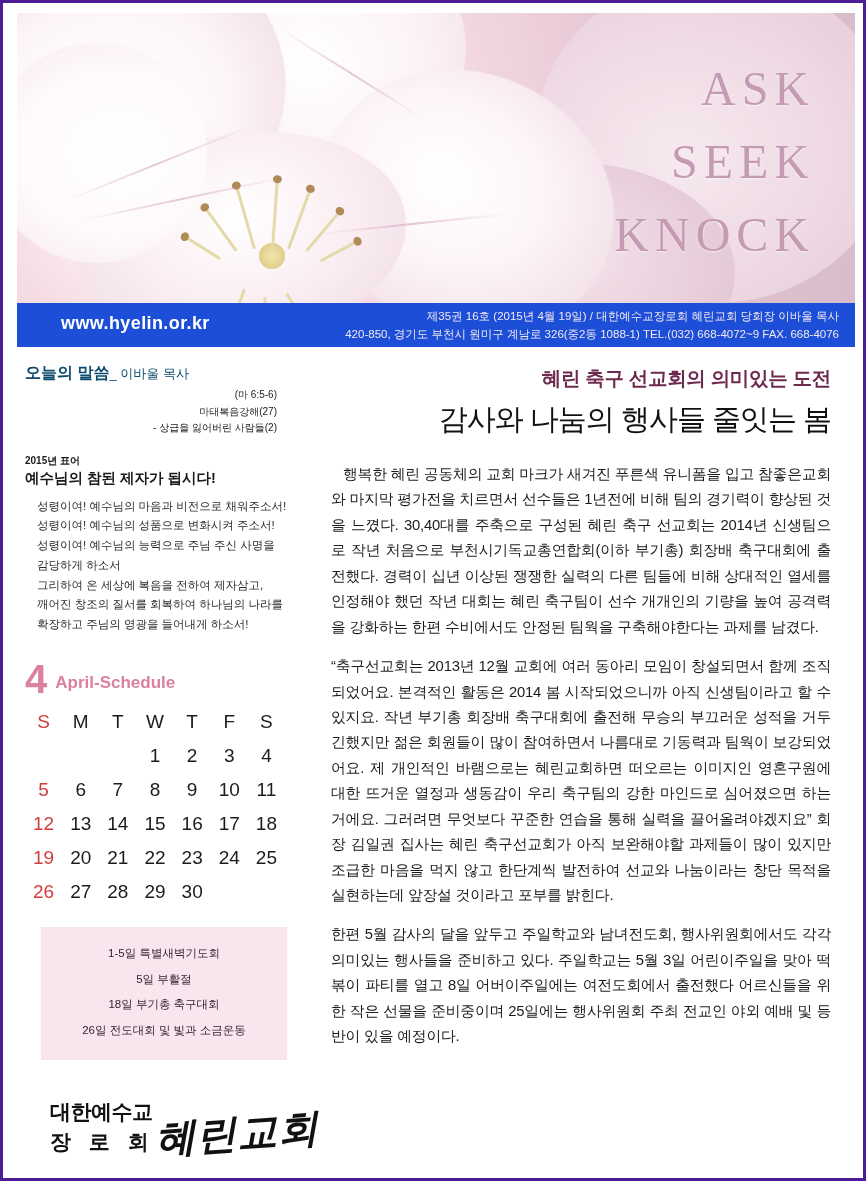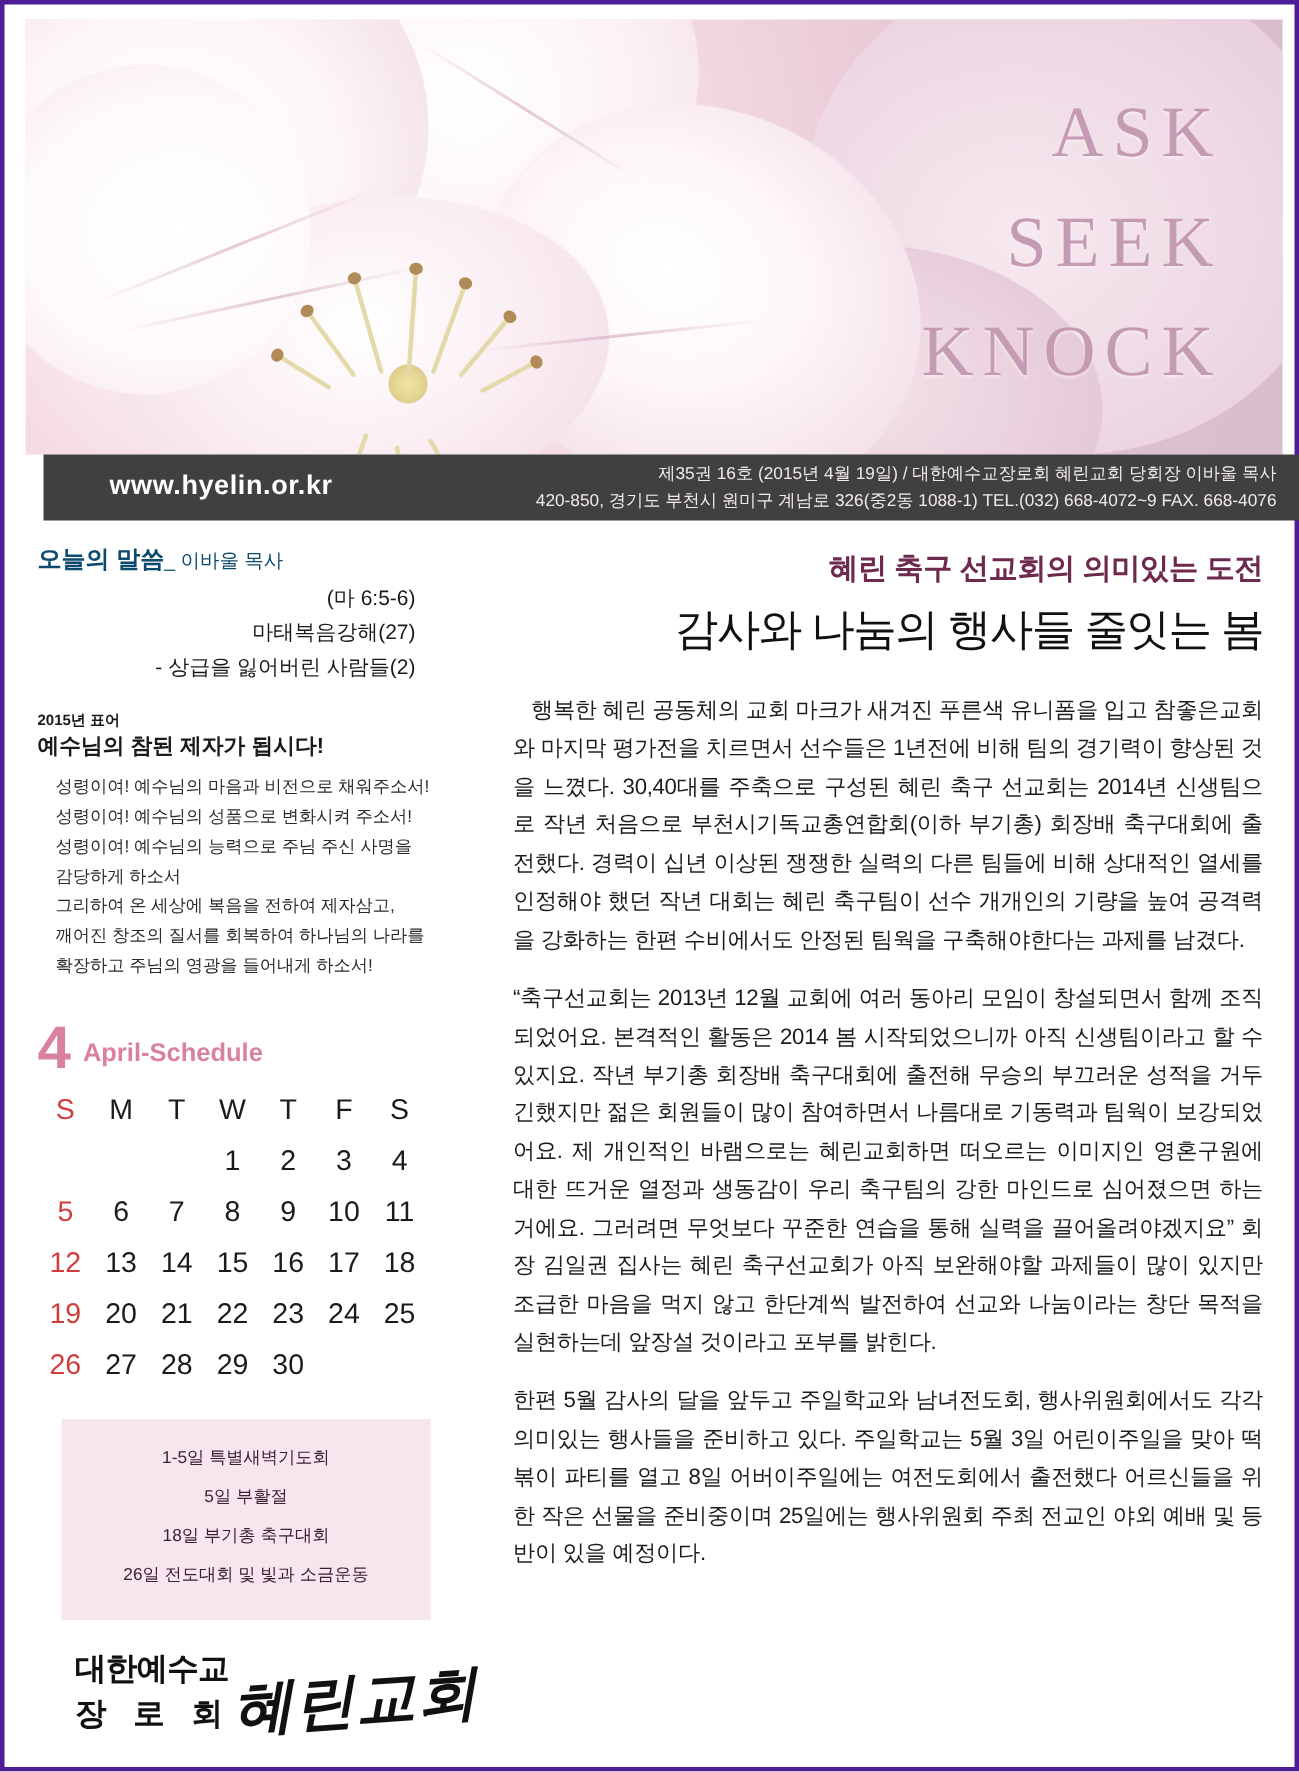--- a/index.html
+++ b/index.html
@@ -62,39 +62,38 @@
     color:#c59bb4;
     letter-spacing:6px;
     line-height:1.52;
     text-shadow:0 1px 2px rgba(255,255,255,.55);
   }
   .ask-seek div{font-size:48px;}
 
   
   .masthead{
     position:absolute;left:14px;top:300px;width:838px;height:44px;
-    background:#404040;
+    background:#1d4ed8;
     color:#ffffff;
-    margin-left:12px;
   }
   .masthead .site{
     position:absolute;left:44px;top:10px;
     font-size:18px;font-weight:bold;color:#ffffff;letter-spacing:.4px;
   }
   .masthead .info{
     position:absolute;right:16px;top:5px;text-align:right;
     font-size:11.5px;line-height:1.55;color:#f2e9ef;
   }
 
   
   .left{position:absolute;left:22px;top:360px;width:300px;}
 
   .today-title{font-size:16px;font-weight:bold;color:#0c4a6e;}
   .today-title .sub{font-size:13px;font-weight:normal;}
-  .verse-block{margin-top:3px;text-align:right;width:252px;font-size:14px;line-height:1.65;color:#1a1a1a;}
+  .verse-block{margin-top:3px;text-align:right;width:252px;font-size:10px;line-height:1.65;color:#1a1a1a;}
 
   .slogan-year{margin-top:17px;font-size:10px;font-weight:bold;color:#1a1a1a;}
   .slogan-main{margin-top:1px;font-size:14.5px;font-weight:bold;color:#1a1a1a;}
   .prayer{margin-top:9px;margin-left:12px;font-size:11.5px;line-height:1.72;color:#2a2a2a;}
 
   
   .cal-head{margin-top:26px;display:flex;align-items:flex-end;gap:8px;}
   .cal-num{font-size:40px;font-weight:bold;color:#d9819f;line-height:.92;font-family:"Liberation Sans",sans-serif;}
   .cal-label{font-size:17px;color:#d9819f;font-weight:bold;padding-bottom:5px;}
 
@@ -115,21 +114,21 @@
   }
   .church-mark .cm1{position:absolute;left:0;top:0;font-size:21px;font-weight:bold;color:#111;letter-spacing:-0.5px;}
   .church-mark .cm2{position:absolute;left:0;top:30px;font-size:21px;font-weight:bold;color:#111;letter-spacing:6px;}
   .church-mark .cm3{
     position:absolute;left:105px;top:8px;font-size:40px;color:#111;
     font-family:"Liberation Serif", serif;font-weight:bold;font-style:italic;
     transform:rotate(-4deg);letter-spacing:1px;
   }
 
   
-  .right{position:absolute;left:339px;top:362px;width:500px;}
+  .right{position:absolute;left:328px;top:362px;width:500px;}
   .kicker{font-size:19.5px;font-weight:bold;color:#6e2a4e;text-align:right;letter-spacing:-.3px;}
   .headline{margin-top:8px;font-size:29px;font-weight:normal;color:#111;text-align:right;letter-spacing:-1px;}
 
   .body p{
     margin:0 0 14px 0;
     font-size:14.8px;line-height:1.72;color:#1b1b1b;
     text-align:justify;text-justify:inter-word;
     letter-spacing:-0.2px;
   }
   .body{margin-top:22px;}

